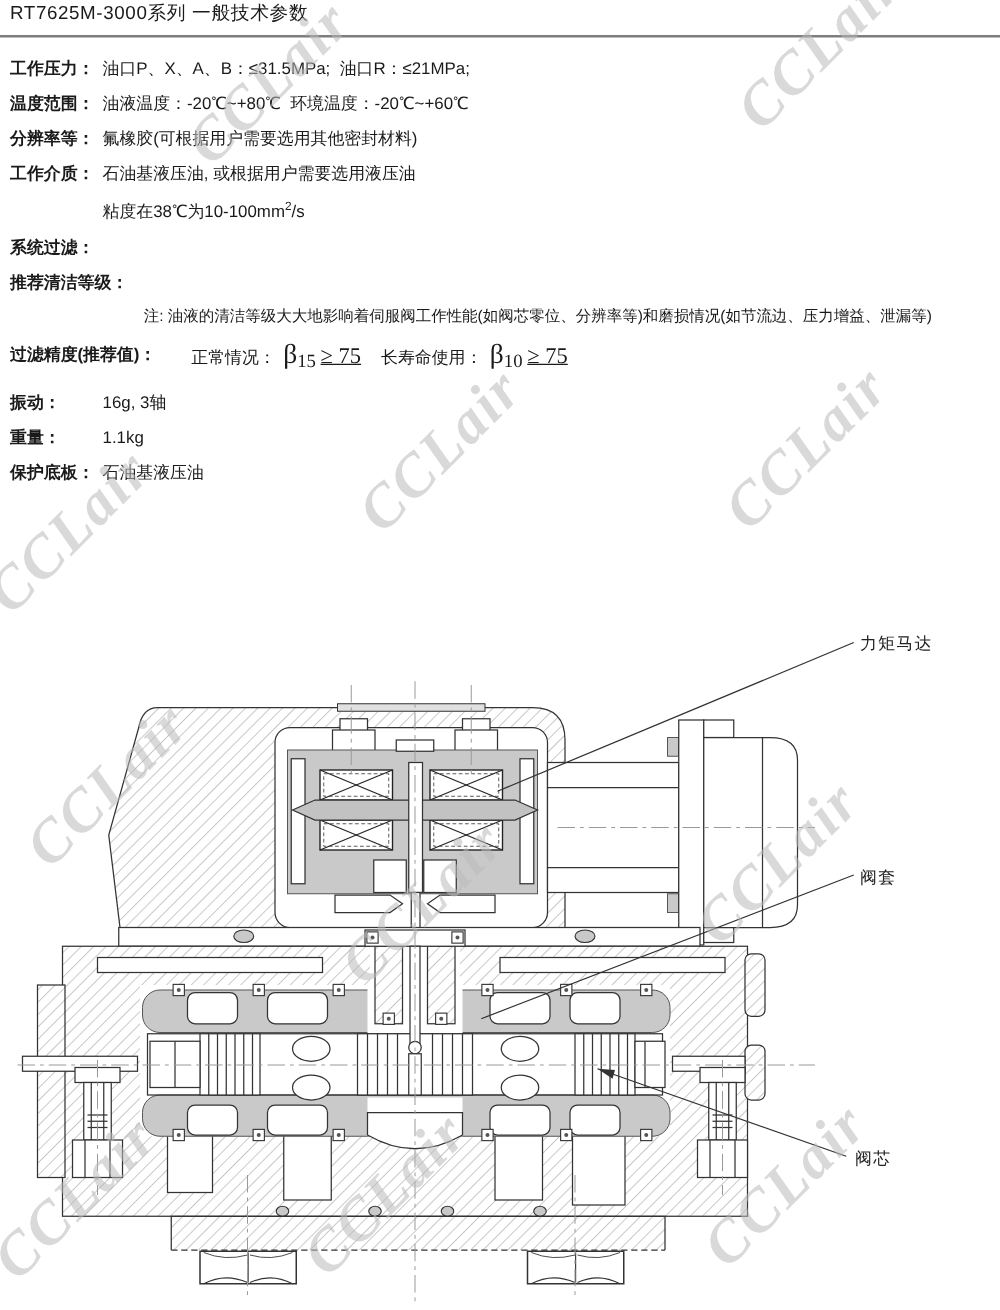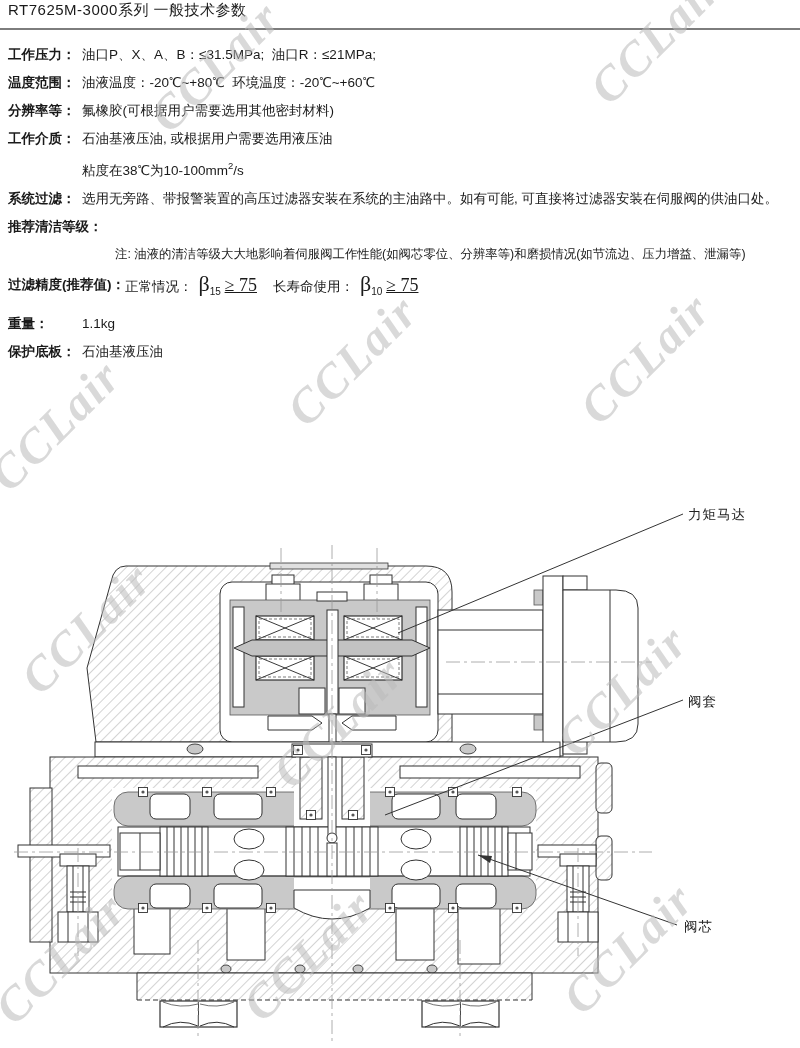--- a/index.html
+++ b/index.html
@@ -6,23 +6,23 @@
   .page{position:relative;width:800px;height:1048px;background:#fff;overflow:hidden;
         font-family:"Liberation Sans",sans-serif;color:#1a1a1a;}
   .title{position:absolute;left:8px;top:1px;margin:0;font-size:15px;font-weight:normal;letter-spacing:0.5px;}
   .rule{position:absolute;left:0;top:28px;width:800px;height:2px;background:#7d7d7d;}
   .specs{position:absolute;left:8px;top:46px;width:790px;font-size:13.5px;}
   .row{display:flex;align-items:flex-start;margin-bottom:11px;line-height:17px;}
   .lbl{font-weight:bold;min-width:74px;white-space:nowrap;flex-shrink:0;}
   .val{white-space:pre;}
   .val-line2{display:block;margin-top:10px;}
   .note-row{padding-left:107px;font-size:12.4px;white-space:pre;}
-  .beta-row{line-height:26px;}
+  .beta-row{line-height:26px;gap:28px;}
   .beta{font-family:"Liberation Serif",serif;font-size:22px;line-height:1;}
-  .beta-sub{font-size:10px;}
+  .beta-sub{font-size:15px;font-family:Liberation Serif, serif;}
   .beta-cmp{font-family:"Liberation Serif",serif;font-size:18px;text-decoration:underline;}
   .beta-expr{margin:0 16px 0 6px;white-space:nowrap;}
   sup{font-size:9.5px;}
   .diagram{position:absolute;left:0;top:488px;}
   .p{fill:#fff;stroke:#333;stroke-width:1;}
   .h{fill:url(#h);stroke:#333;stroke-width:1;}
   .g{fill:#c9c9c9;stroke:#555;stroke-width:0.8;}
   .ln{stroke:#333;stroke-width:1;fill:none;}
   .cl{stroke:#999;stroke-width:0.8;fill:none;stroke-dasharray:14 4 3 4;}
   .dlabel{font-size:13.5px;fill:#222;font-family:"Liberation Sans",sans-serif;letter-spacing:1px;}
@@ -50,29 +50,32 @@
     <div class="row">
       <span class="lbl">分辨率等：</span>
       <span class="val">氟橡胶(可根据用户需要选用其他密封材料)</span>
     </div>
     <div class="row">
       <span class="lbl">工作介质：</span>
       <span class="val"><span>石油基液压油, 或根据用户需要选用液压油</span><span class="val-line2"><span>粘度在38℃为10-100mm</span><sup>2</sup><span>/s</span></span></span>
     </div>
     <div class="row">
       <span class="lbl">系统过滤：</span>
-      <span class="val">选用无旁路、带报警装置的高压过滤器安装在系统的主油路中。如有可能, 可直接将过滤器安装在伺服阀的供油口处。</span>
     </div>
     <div class="row">
       <span class="lbl">推荐清洁等级：</span>
     </div>
     <div class="note-row">注: 油液的清洁等级大大地影响着伺服阀工作性能(如阀芯零位、分辨率等)和磨损情况(如节流边、压力增益、泄漏等)</div>
     <div class="row beta-row" style="margin-top:9px;">
       <span class="lbl">过滤精度(推荐值)：</span>
       <span class="val"><span>正常情况：</span><span class="beta-expr"><span class="beta">β</span><sub class="beta-sub">15</sub> <span class="beta-cmp">≥ 75</span></span><span>长寿命使用：</span><span class="beta-expr"><span class="beta">β</span><sub class="beta-sub">10</sub> <span class="beta-cmp">≥ 75</span></span></span>
+    </div>
+    <div class="row">
+      <span class="lbl">振动：</span>
+      <span class="val">16g, 3轴</span>
     </div>
     <div class="row">
       <span class="lbl">重量：</span>
       <span class="val">1.1kg</span>
     </div>
     <div class="row">
       <span class="lbl">保护底板：</span>
       <span class="val">石油基液压油</span>
     </div>
   </div>

